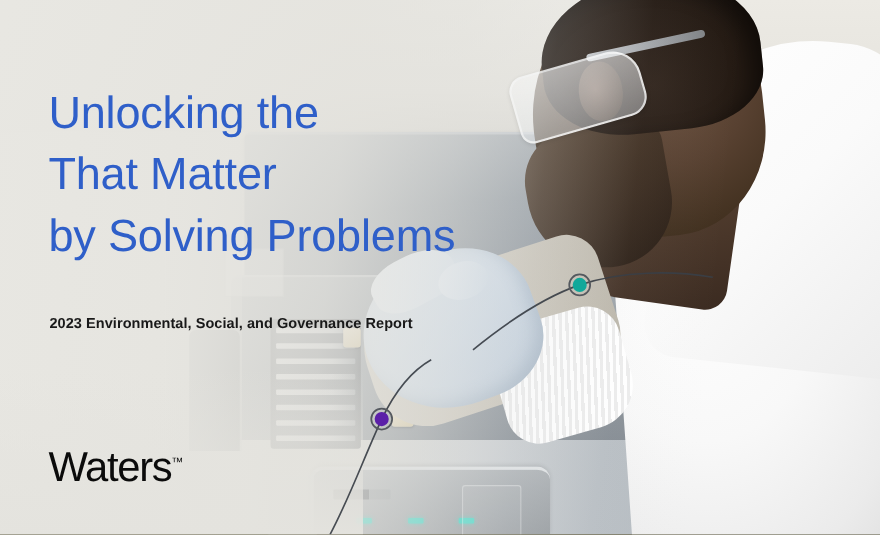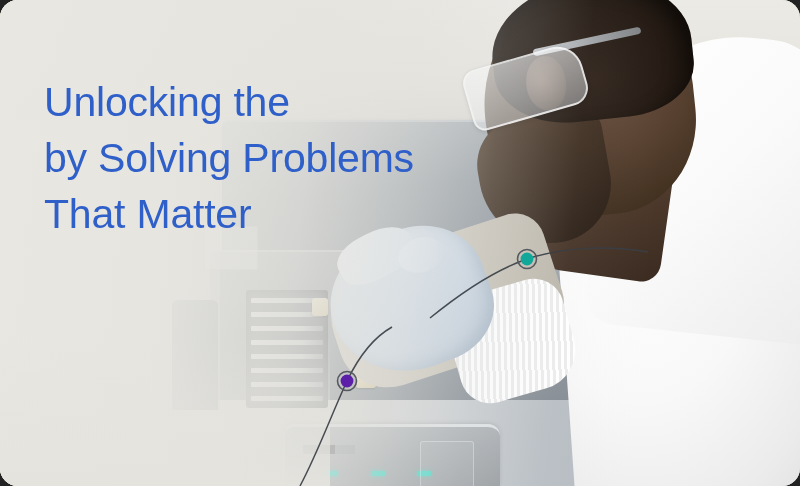--- a/index.html
+++ b/index.html
@@ -4,21 +4,20 @@
 <title>ESG Report Cover</title>
 <style>
   html,body{margin:0;padding:0;background:#222;}
   *{box-sizing:border-box;}
   #cover{
     position:relative;
     width:800px;height:486px;
     overflow:hidden;
     background:#fef9c3;
     font-family:"Liberation Sans", sans-serif;
-    border-radius:18px;
     -webkit-font-smoothing:antialiased;
   }
 
   
   .photo{position:absolute;inset:0;overflow:hidden;}
 
   
   .wall{
     position:absolute;inset:0;
     background:
@@ -328,20 +327,24 @@
     <circle cx="347" cy="381" r="6.4" fill="#5b1fa8"></circle>
 
     <circle cx="527" cy="259" r="9.5" fill="none" stroke="#55595f" stroke-width="1.6"></circle>
     <circle cx="527" cy="259" r="6.4" fill="#11a89a"></circle>
   </svg>
 
   <div class="content">
 
     <h1 class="headline">
       <span>Unlocking the</span>
+      <span>That Matter</span>
       <span>by Solving Problems</span>
-      <span>That Matter</span>
     </h1>
 
-
+    <div class="subtitle">2023 Environmental, Social, and Governance Report</div>
+
+    <div class="logo">
+      <span>Waters</span><span class="tm">™</span>
+    </div>
 
   </div>
 </div>
 
 </body></html>

